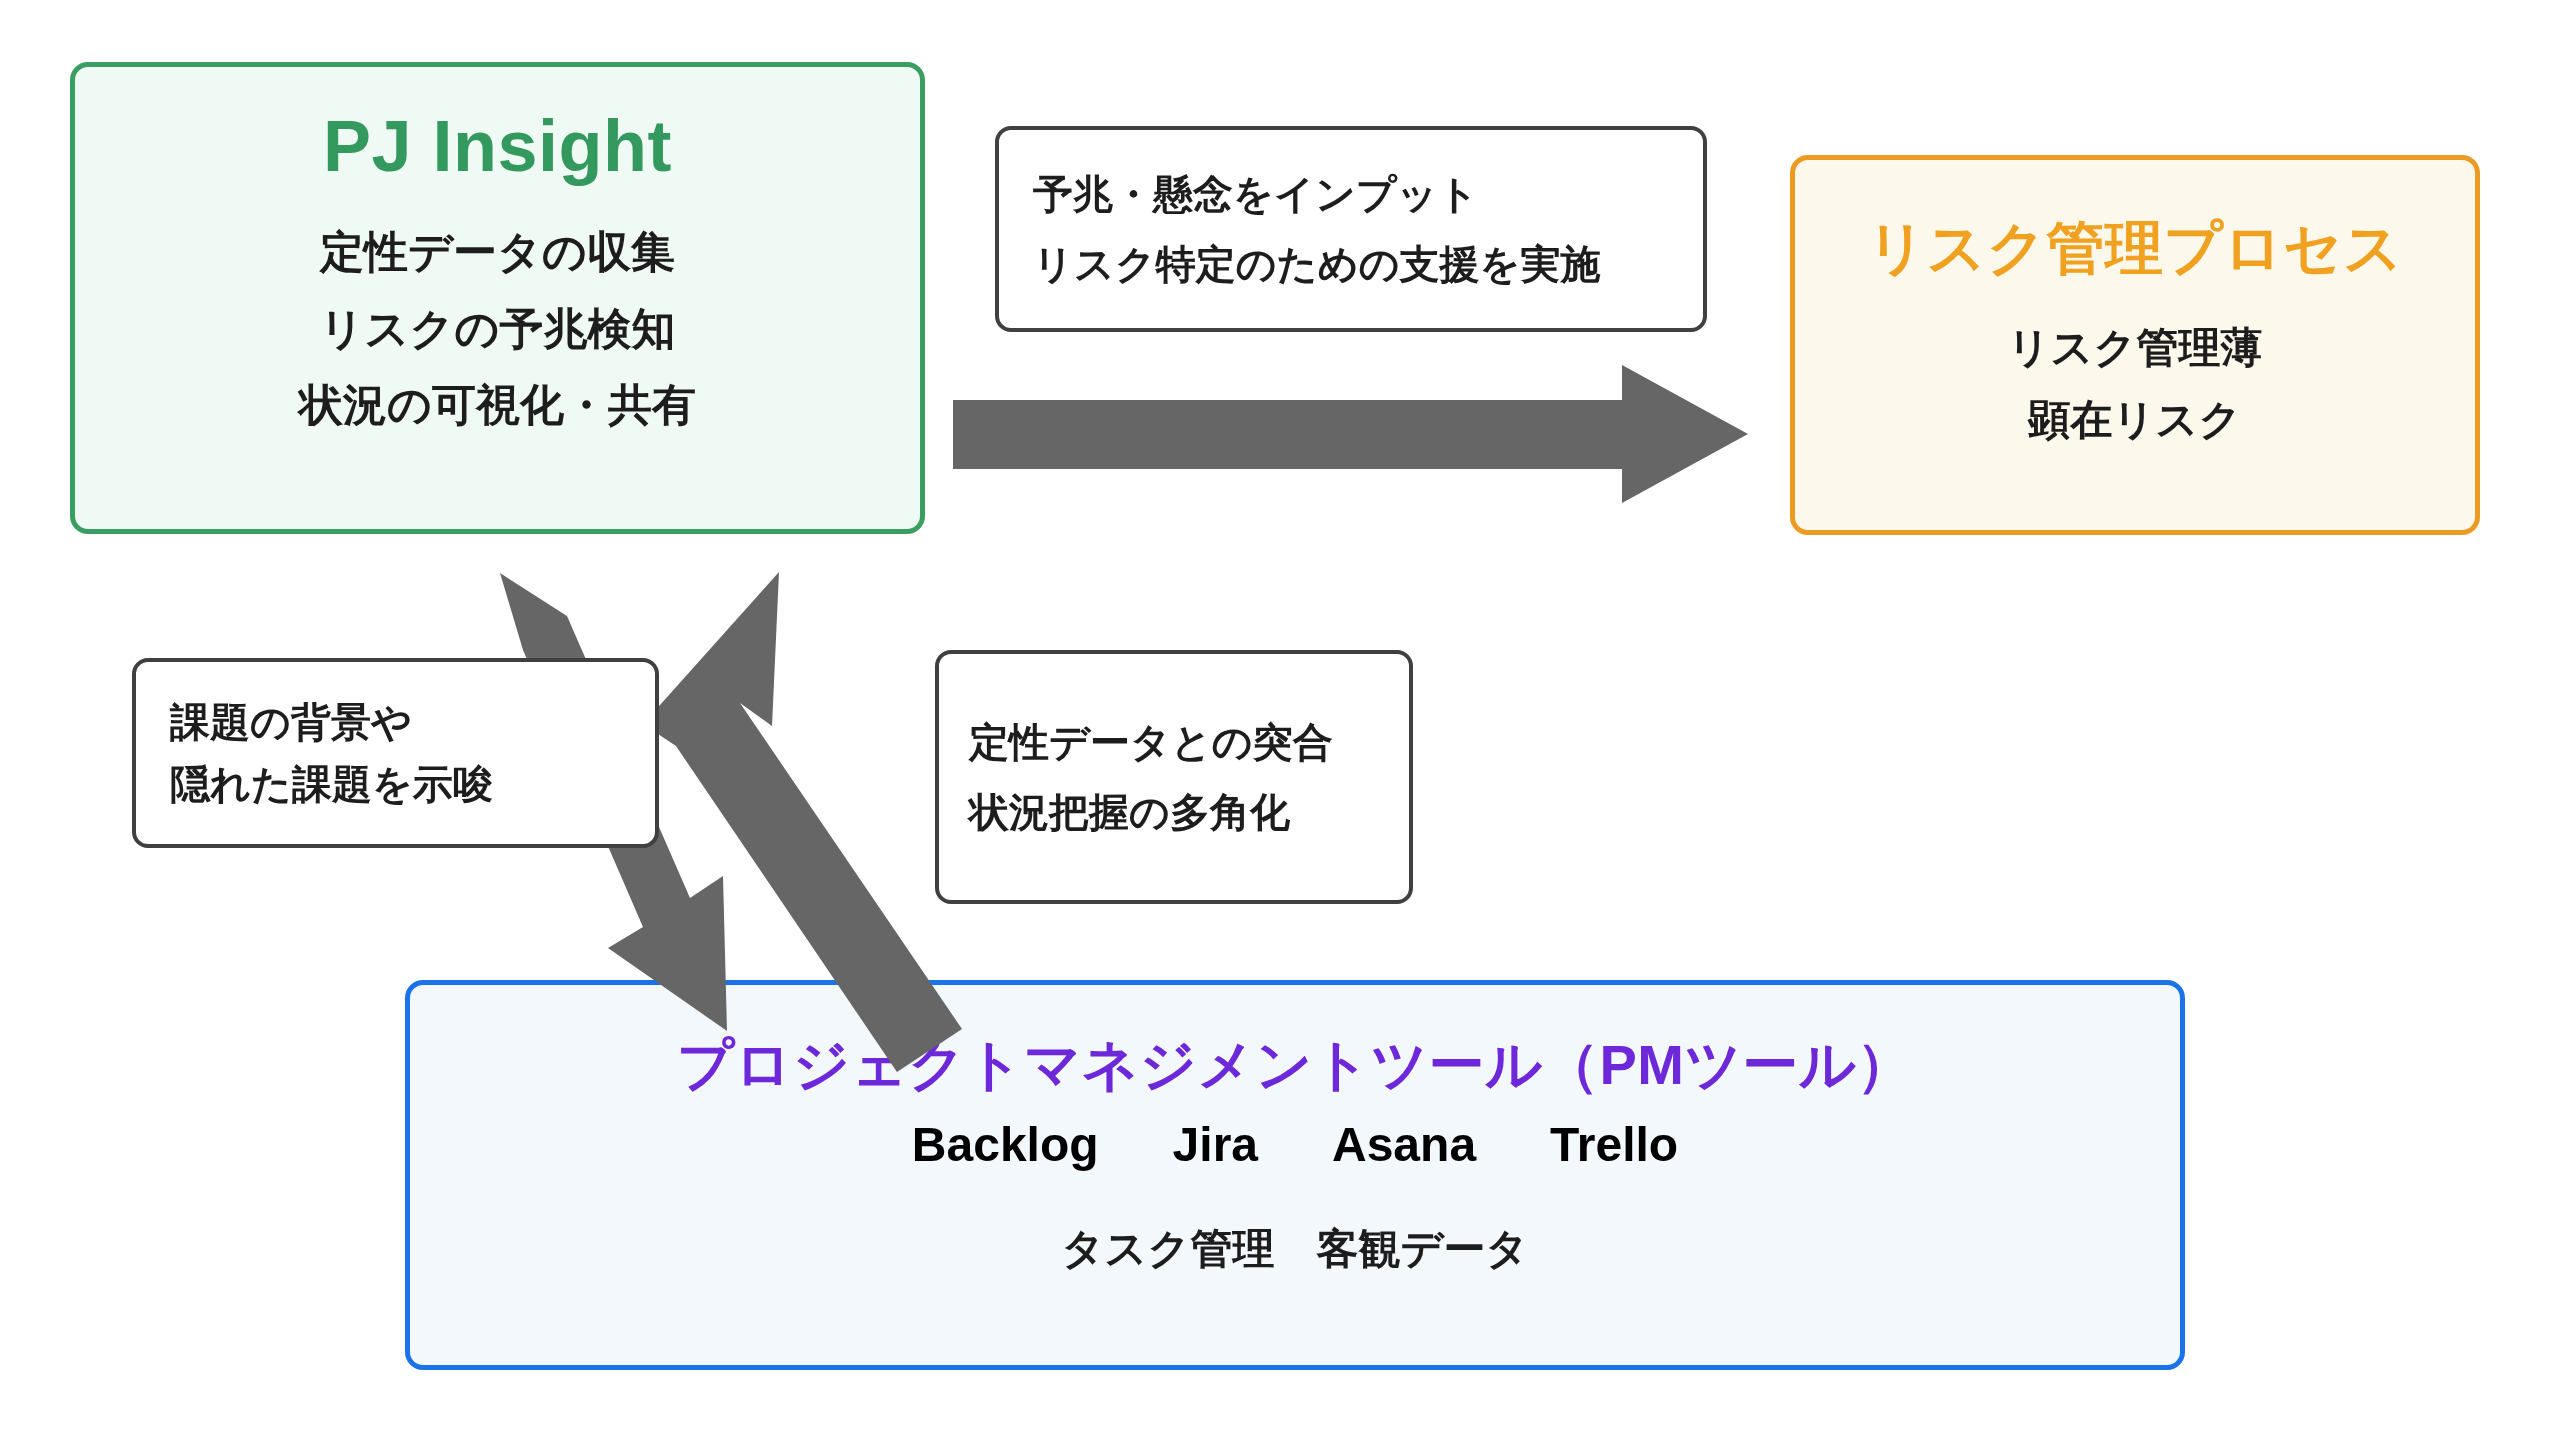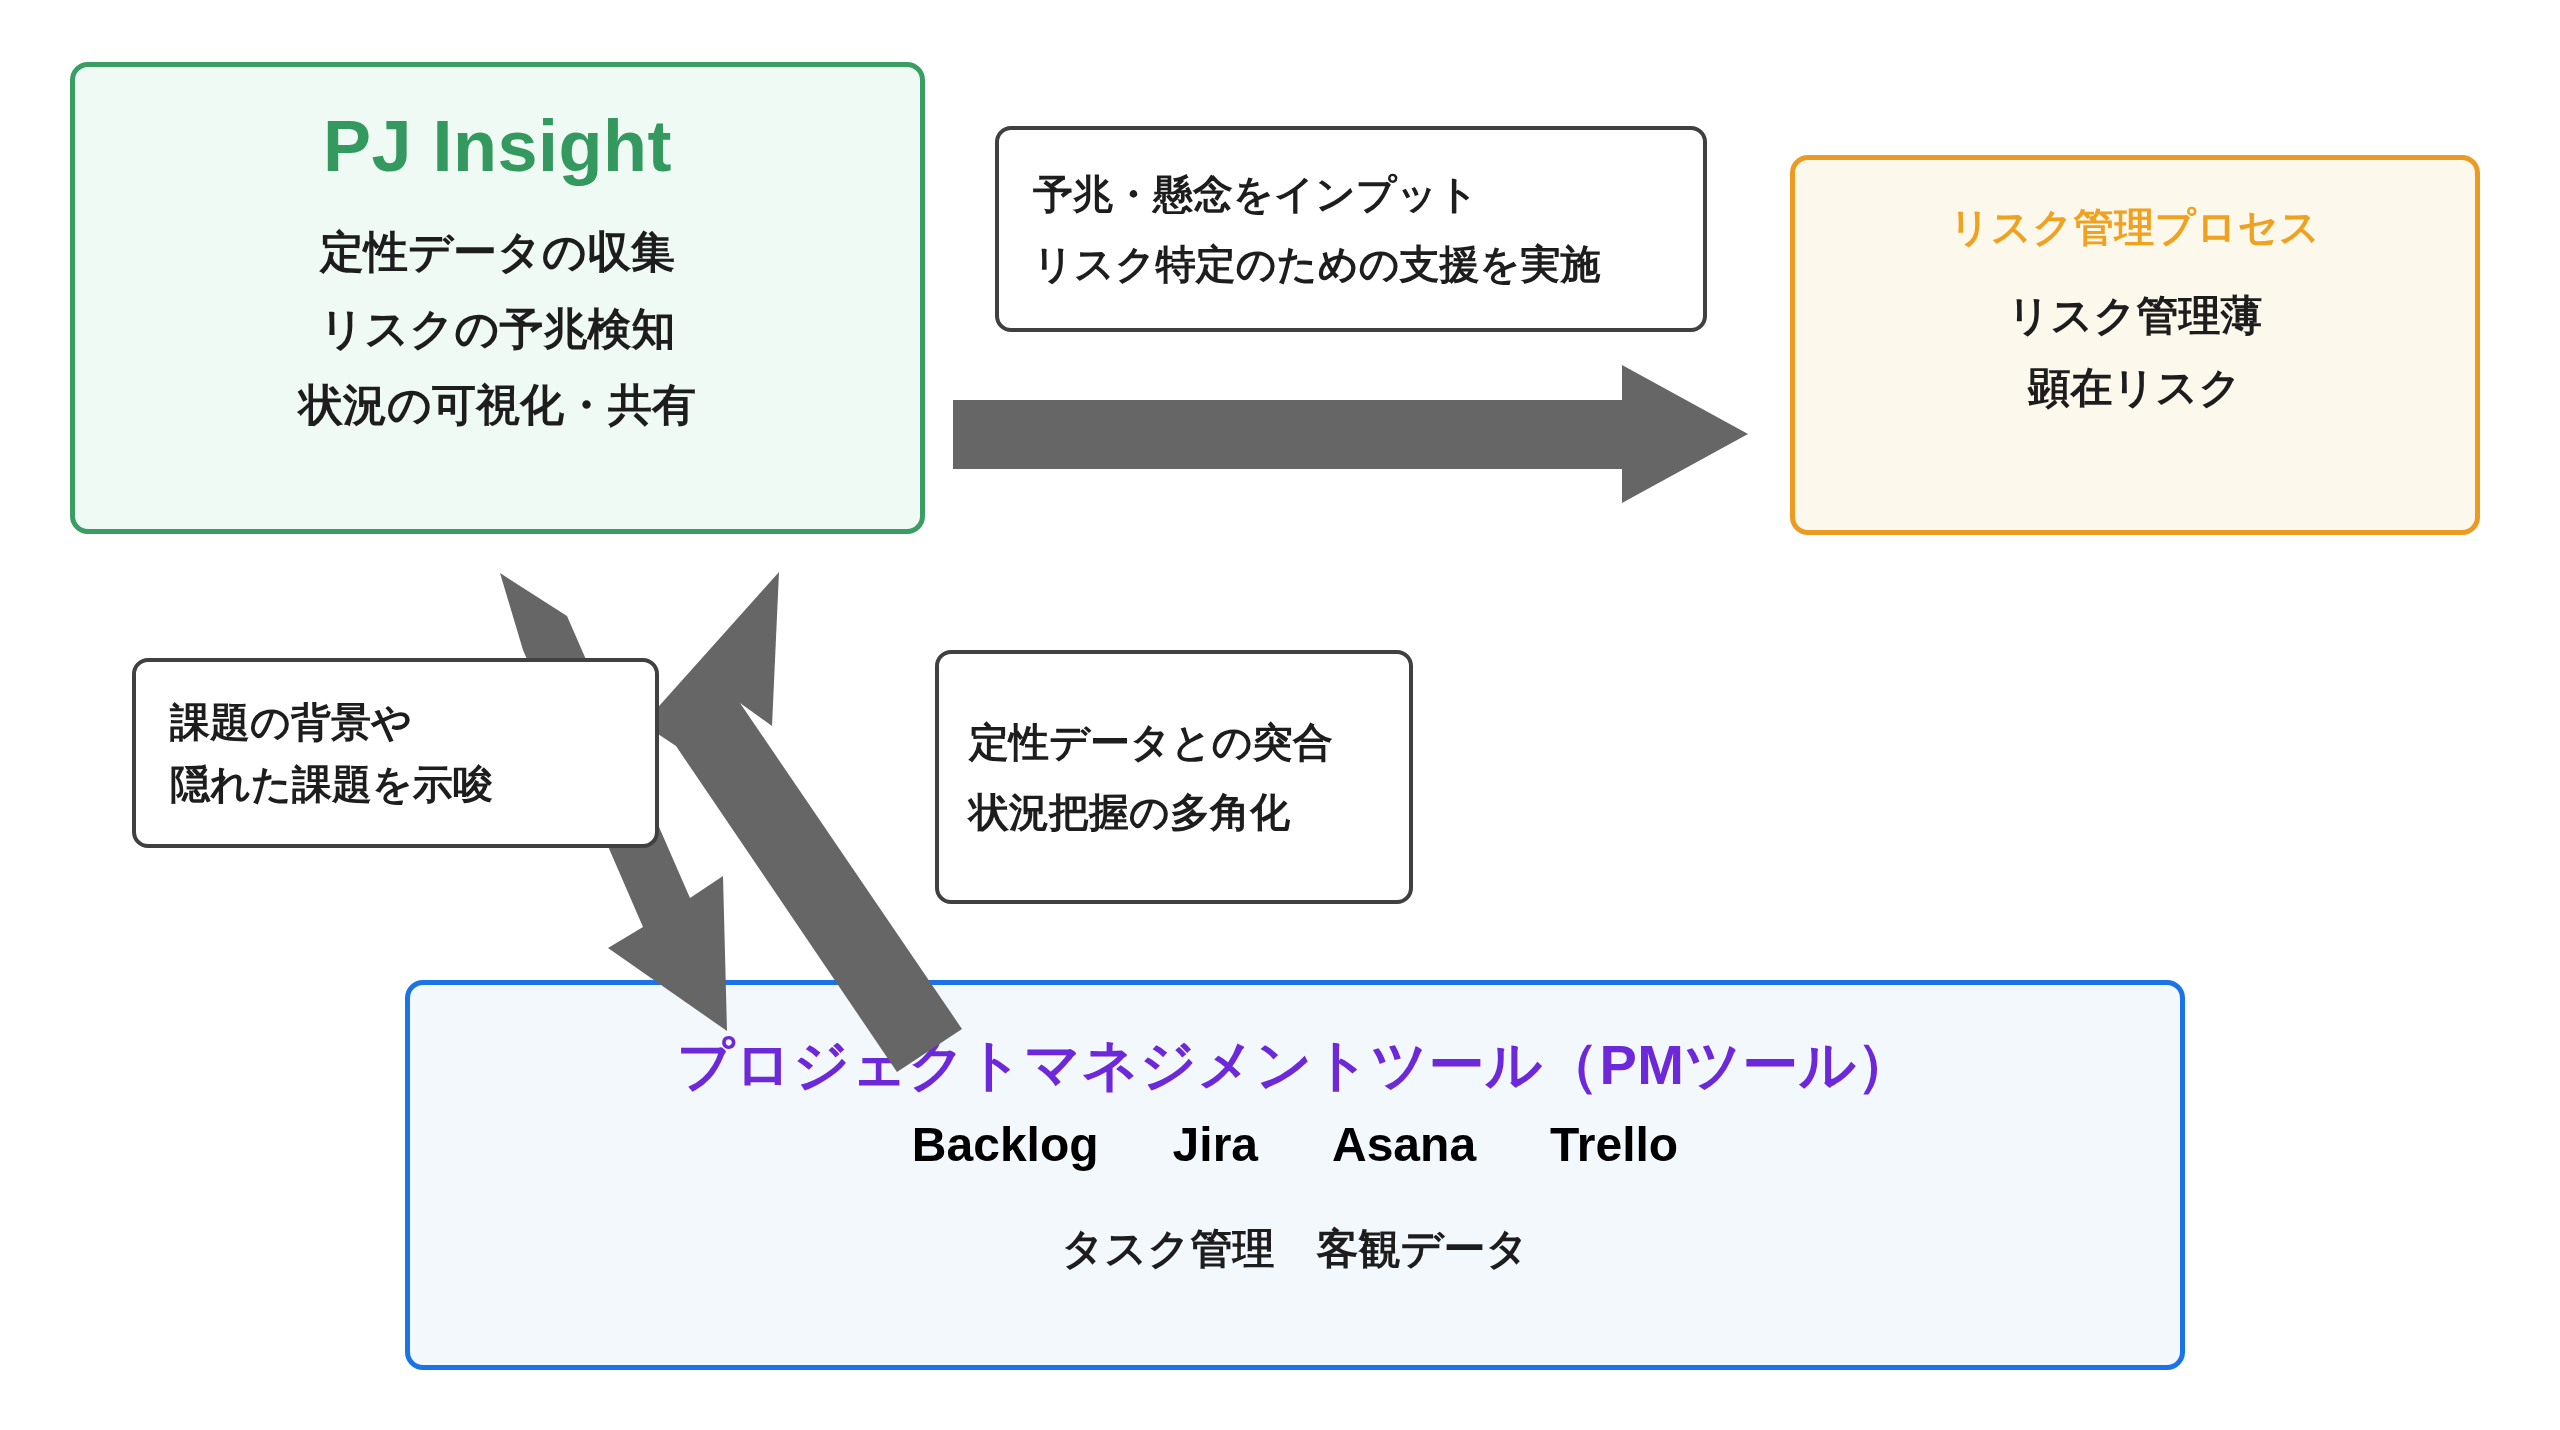--- a/index.html
+++ b/index.html
@@ -67,22 +67,23 @@
     left: 1790px;
     top: 155px;
     width: 690px;
     height: 380px;
     border: 5px solid #eb9a22;
     background: #fdf8ec;
     padding-top: 44px;
   }
   #risk-process .node-title {
     color: #f0a11f;
-    font-size: 40px;
+    font-size: 58px;
     margin-bottom: 30px;
+    margin-top: 11px;
   }
   #risk-process .node-line {
     font-size: 42px;
     margin: 11px 0;
   }
 
   
   #pm-tool {
     left: 405px;
     top: 980px;

